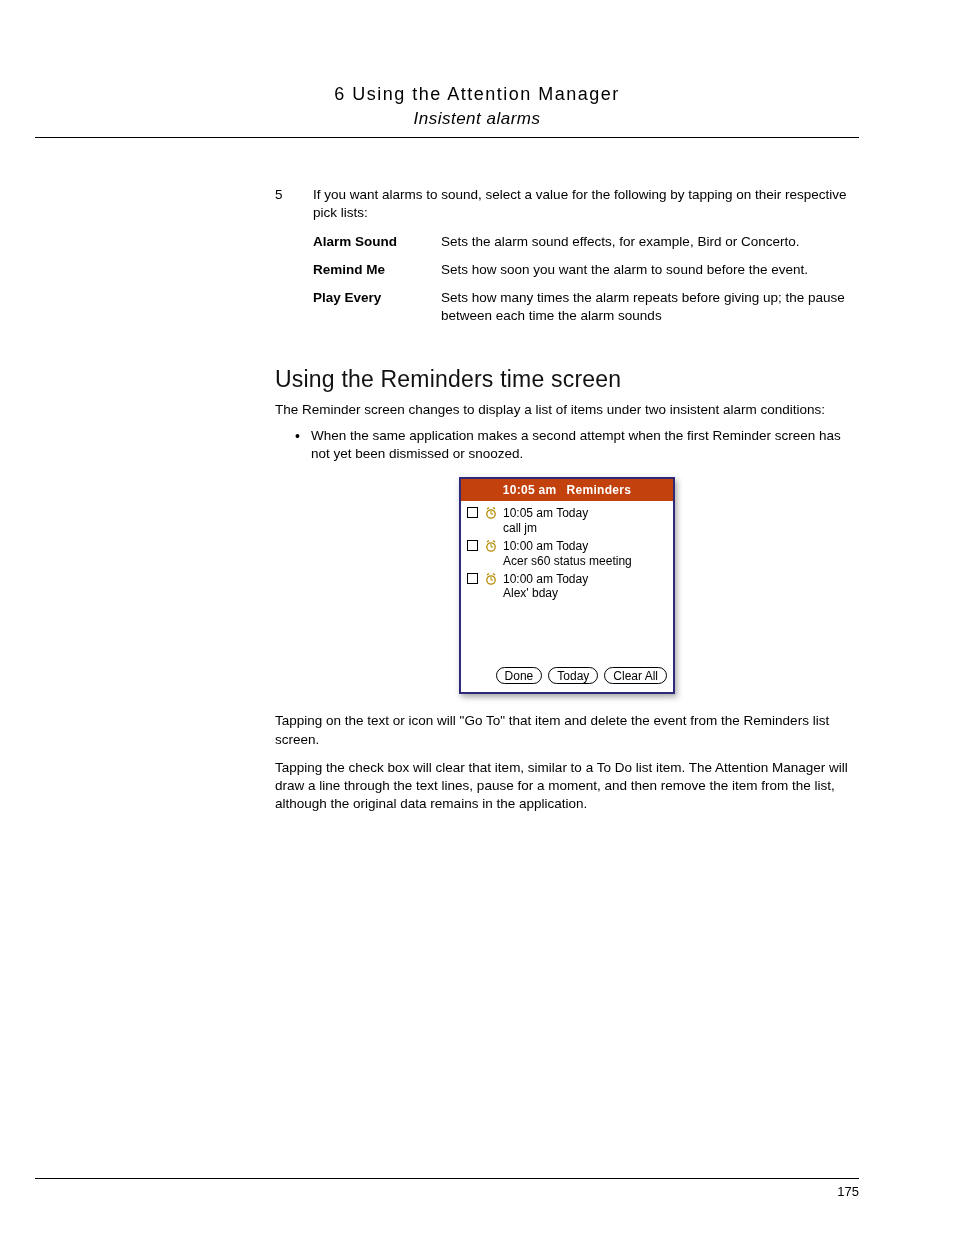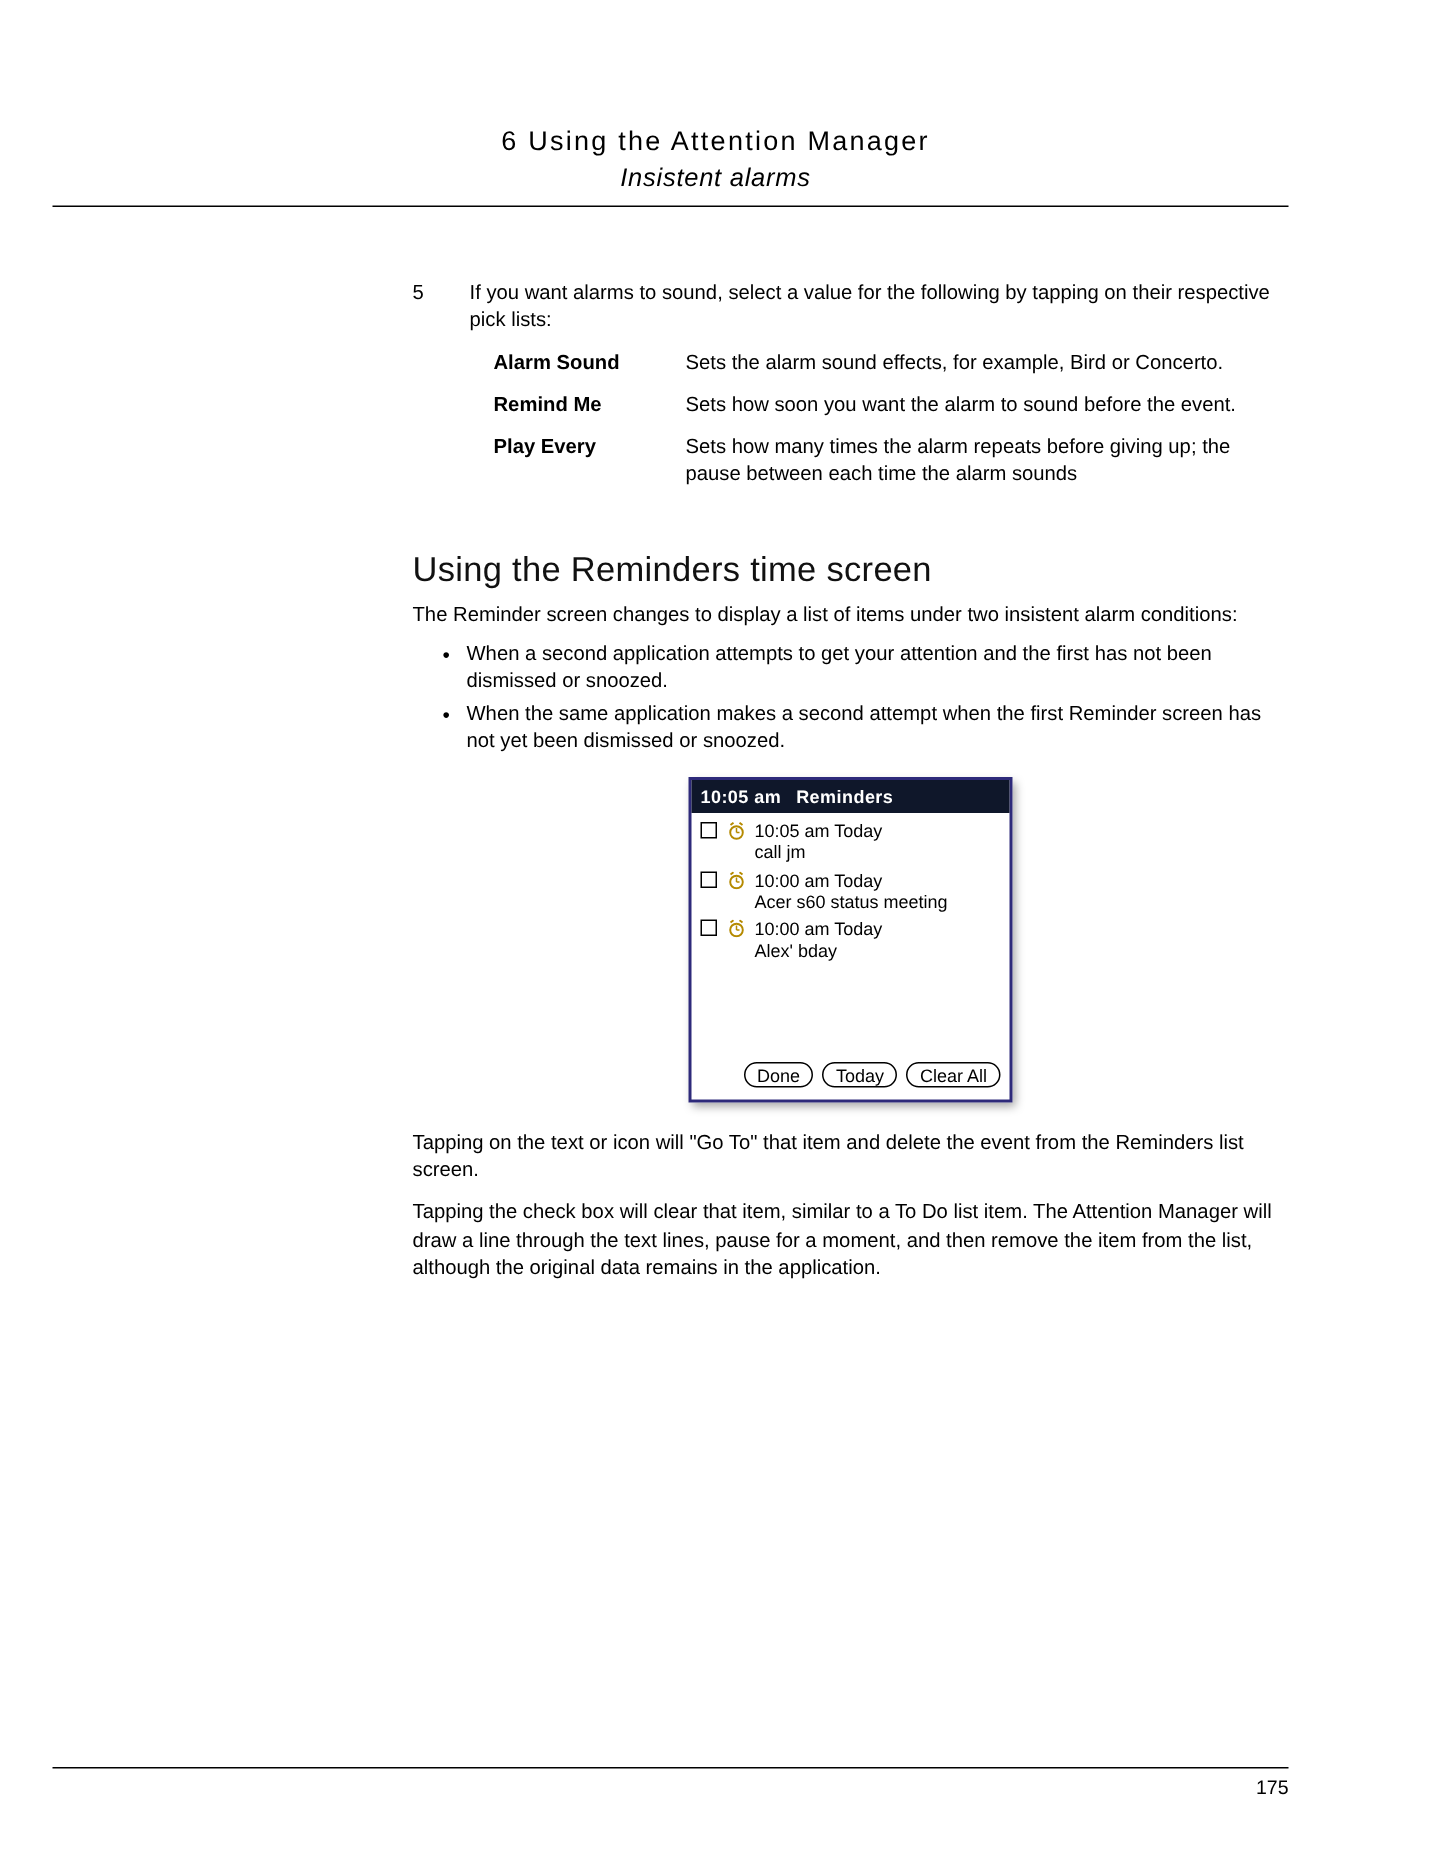--- a/index.html
+++ b/index.html
@@ -59,21 +59,20 @@
     margin-top: 2px;
   }
   .def-row {
     display: flex;
     margin-bottom: 10px;
   }
   .def-term {
     width: 128px;
     flex-shrink: 0;
     font-weight: bold;
-    margin-left: 16px;
   }
   .def-desc {
     flex: 1;
   }
   .h2 {
     font-family: "Lucida Sans", "Lucida Grande", Verdana, sans-serif;
     font-size: 23px;
     font-weight: normal;
     margin-top: 28px;
     margin-bottom: 6px;
@@ -105,26 +104,27 @@
     margin: 14px 0 18px 0;
   }
   .palmshot {
     width: 216px;
     border: 2px solid #2e2a7a;
     background: #fff;
     box-shadow: 2px 3px 6px rgba(0,0,0,0.35);
     font-family: Arial, sans-serif;
   }
   .palm-titlebar {
-    background: #0f172a;
+    background: #c2410c;
     color: #fff;
     padding: 3px 6px;
     font-weight: bold;
     font-size: 12px;
     letter-spacing: 0.3px;
+    text-align: center;
   }
   .palm-titlebar .gap { display:inline-block; width:10px;}
   .palm-body {
     padding: 5px 6px 4px 6px;
     min-height: 160px;
   }
   .rem-item {
     display: flex;
     align-items: flex-start;
     margin-bottom: 4px;
@@ -213,21 +213,20 @@
           </div>
         </div>
       </div>
     </div>
 
     <div class="h2">Using the Reminders time screen</div>
 
     <p class="para">The Reminder screen changes to display a list of items under two insistent alarm conditions:</p>
 
     <ul class="bullets">
-      <li>When a second application attempts to get your attention and the first has not been dismissed or snoozed.</li>
       <li>When the same application makes a second attempt when the first Reminder screen has not yet been dismissed or snoozed.</li>
     </ul>
 
 
     <div class="screenshot-wrap">
       <div class="palmshot">
         <div class="palm-titlebar">
           <span>10:05 am</span><span class="gap"></span><span>Reminders</span>
         </div>
         <div class="palm-body">

